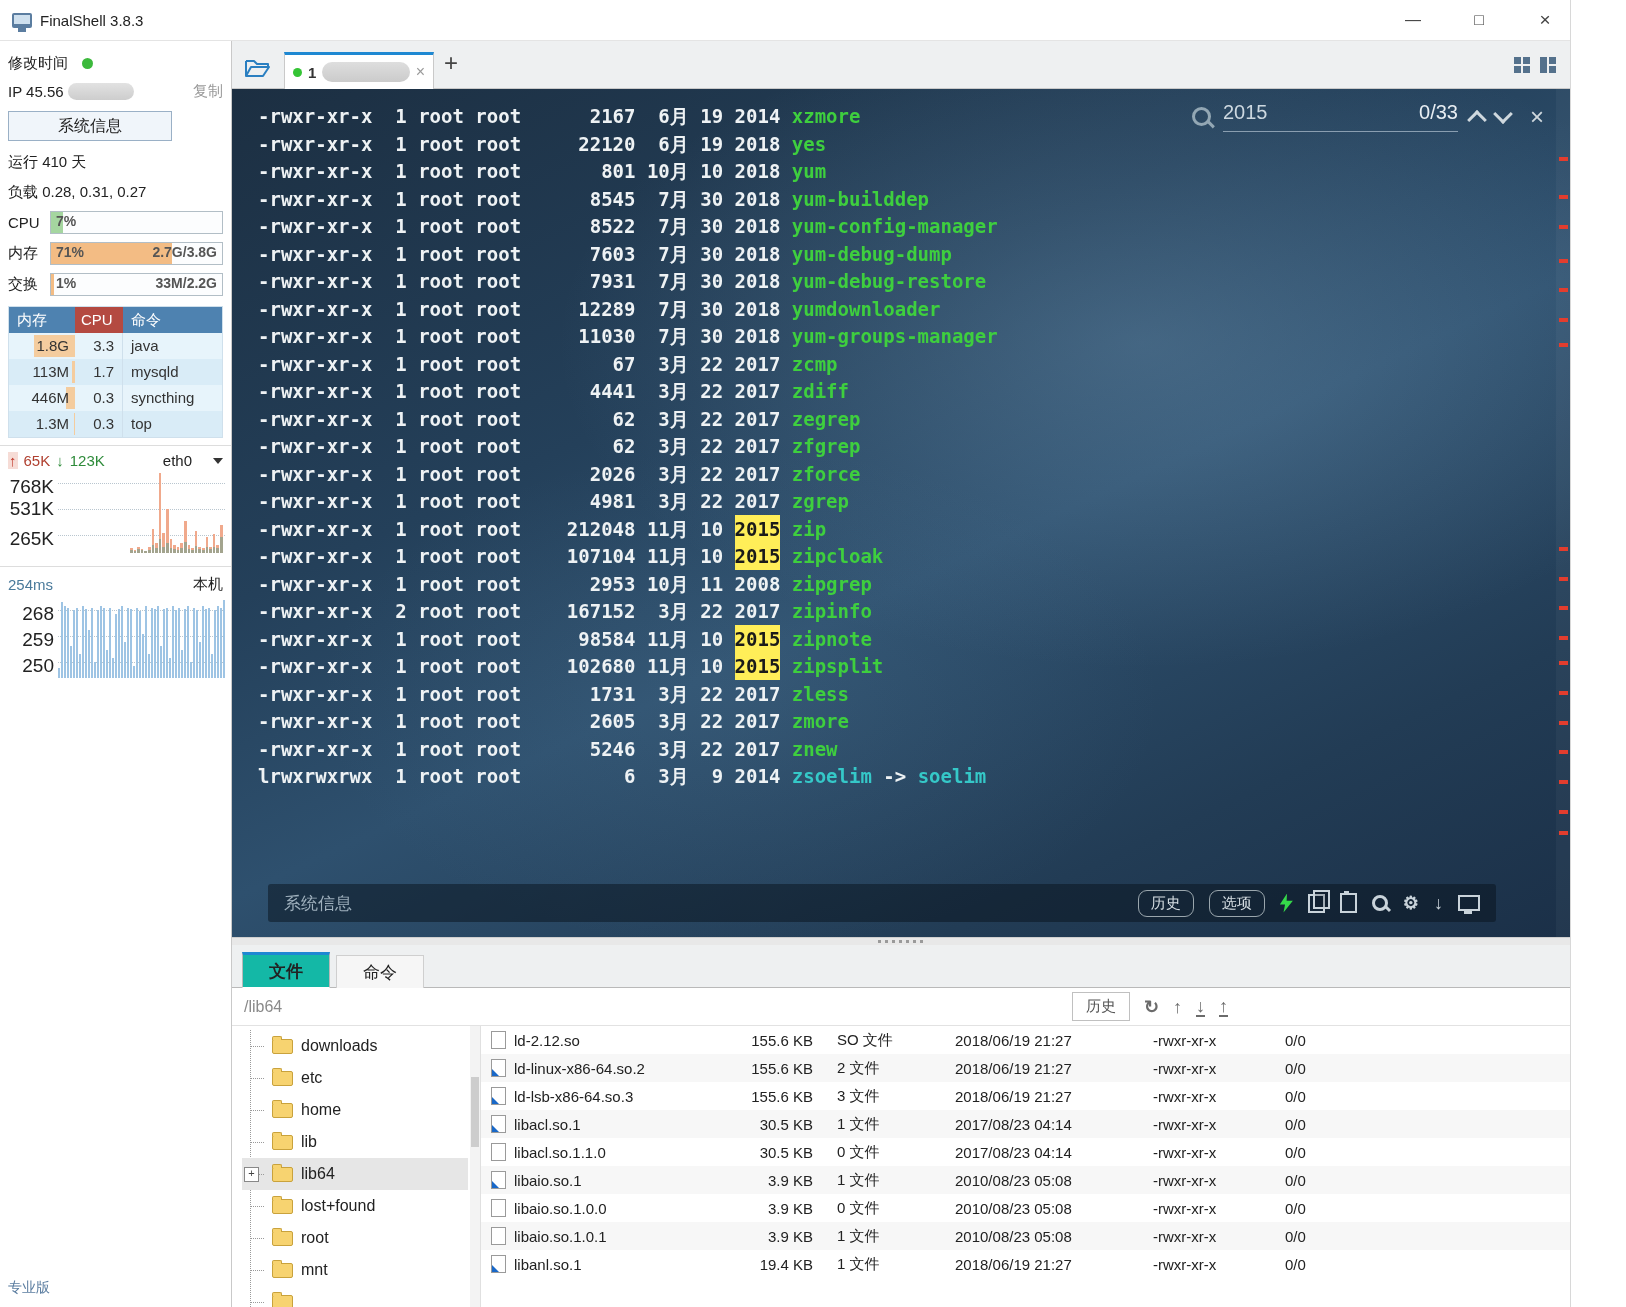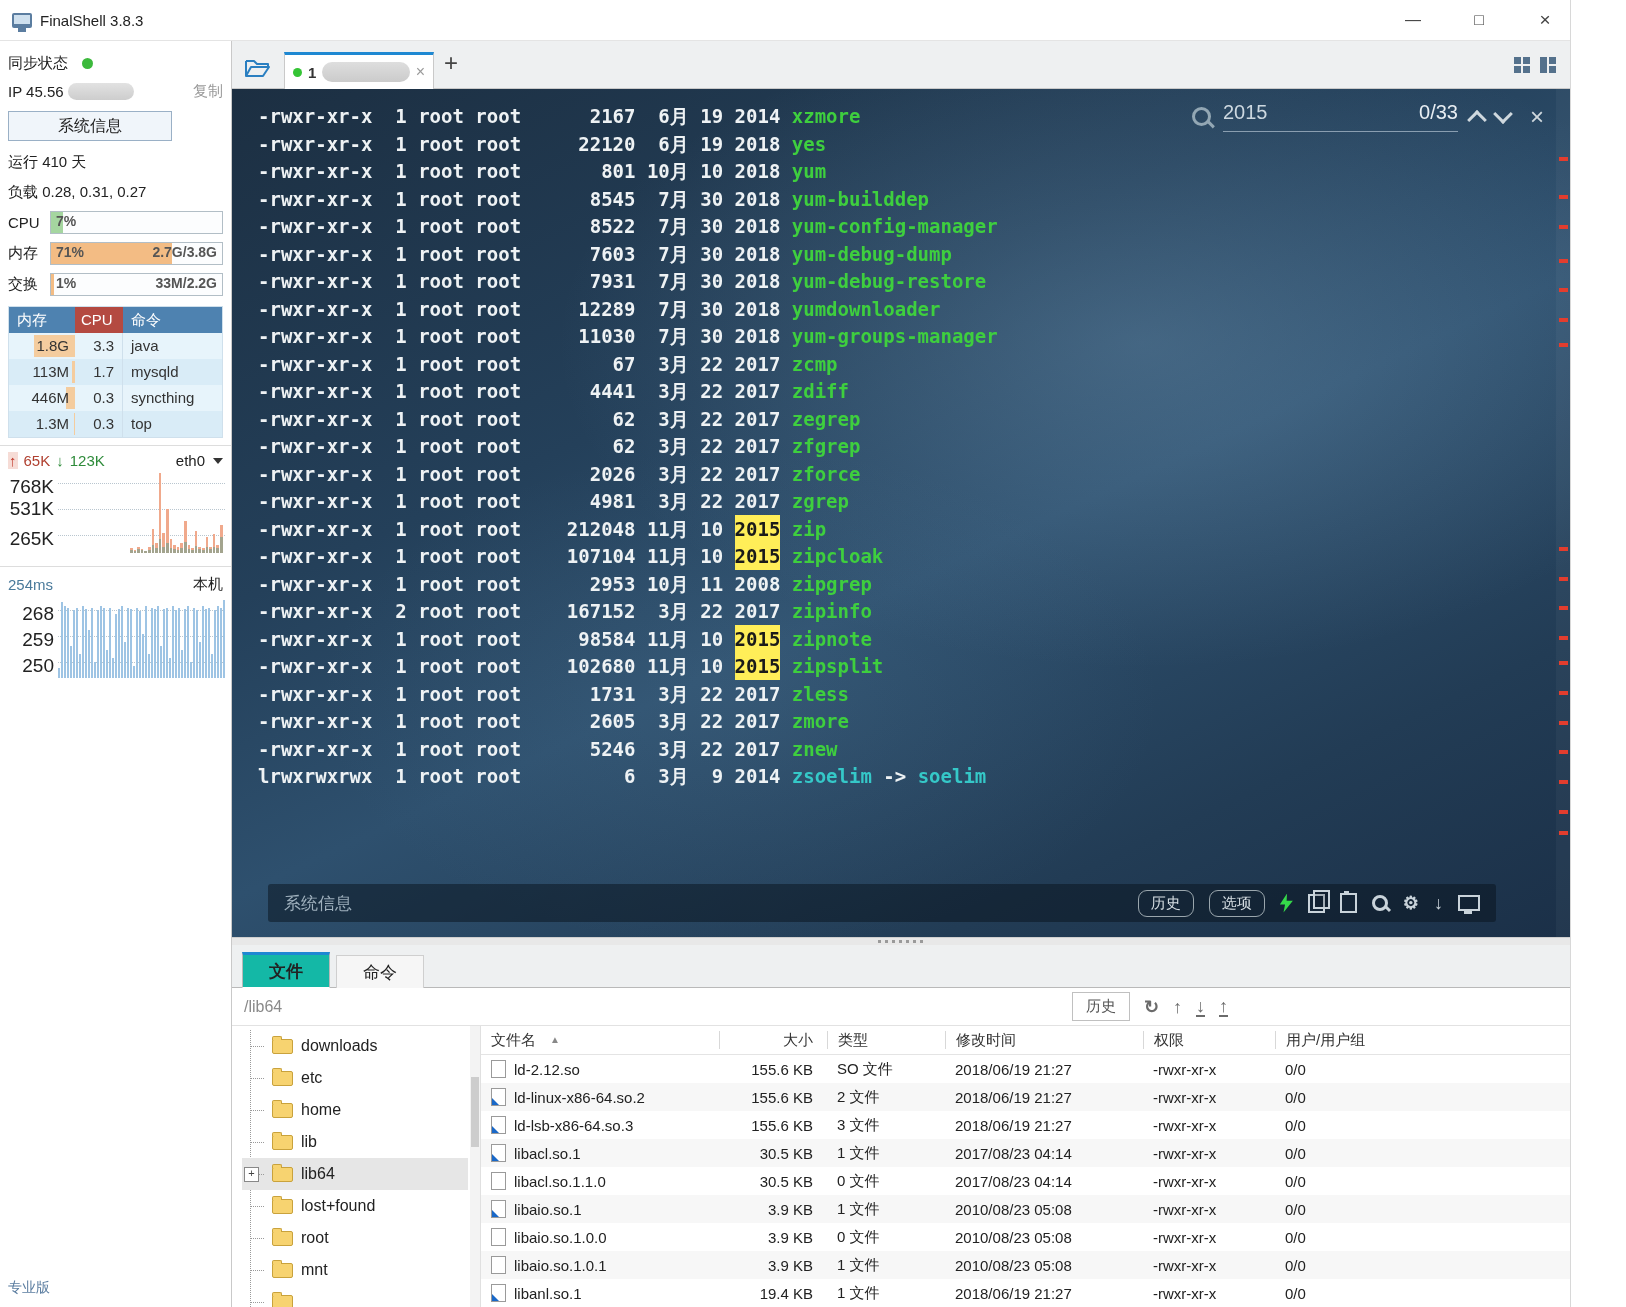--- a/index.html
+++ b/index.html
@@ -43,21 +43,21 @@
   .pmem i{position:absolute;right:0;top:2px;bottom:2px;background:#f4cc9e;}
   .pmem b{position:relative;font-weight:normal;}
   .pcpu{width:48px;text-align:right;padding-right:8px;box-sizing:border-box;border-right:1px solid #cfe0ec;}
   .pcmd{flex:1;padding-left:8px;box-sizing:border-box;}
   
   .nethead{display:flex;align-items:center;padding:6px 8px 2px 8px;gap:6px;}
   .uparrow{color:#c0392b;background:#f6dcd6;padding:0 1px;font-weight:bold;}
   .dnarrow{color:#2e8b3a;font-weight:bold;}
   .uval{color:#b04030;}
   .dval{color:#2e8b3a;}
-  .iface{margin-left:auto;color:#222;display:flex;align-items:center;gap:8px;justify-content:center;}
+  .iface{margin-left:auto;color:#222;display:flex;align-items:center;gap:21px;justify-content:center;}
   .caret{width:0;height:0;border-left:5px solid transparent;border-right:5px solid transparent;border-top:6px solid #333;}
   .graph{display:flex;padding:2px 6px 6px 6px;}
   .glabels{width:52px;position:relative;font-size:19px;color:#222;}
   .glabels span{position:absolute;right:4px;transform:translateY(-7px);}
   .gplot{flex:1;height:80px;position:relative;overflow:hidden;}
   .gplot i{position:absolute;left:0;right:0;height:0;border-top:1px dotted #b9c6cf;}
   .gplot b{position:absolute;bottom:0;}
   .bu{background:#f0a98c;}
   .bd{background:#a3a48e;}
   .bp{background:#9ec4e4;}
@@ -195,21 +195,21 @@
       <span>—</span>
       <span>□</span>
       <span style="font-size:19px;">×</span>
     </div>
   </div>
 
   <div class="app">
 
     <div class="sidebar">
       <div class="srow">
-        <span>同步状态</span>
+        <span>修改时间</span>
         <span class="syncdot"></span>
       </div>
       <div class="srow">
         <span>IP 45.56</span>
         <span class="redact"></span>
         <span class="copylink">复制</span>
       </div>
       <button class="sysinfo">系统信息</button>
       <div class="plain">运行 410 天</div>
       <div class="plain">负载 0.28, 0.31, 0.27</div>
@@ -555,31 +555,20 @@
                 <div class="titem">
                   <span class="folder"></span>
                   <span class="tlabel"></span>
                 </div>
               </div>
             <div class="treescroll">
                 <div class="treethumb"></div>
               </div>
           </div>
           <div class="ftable">
-            <div class="fhead">
-              <span class="cell c-name">
-                  <span>文件名</span>
-                  <span class="sort">▲</span>
-                </span>
-              <span class="cell c-size">大小</span>
-              <span class="cell c-type">类型</span>
-              <span class="cell c-mtime">修改时间</span>
-              <span class="cell c-perm">权限</span>
-              <span class="cell c-owner">用户/用户组</span>
-            </div>
             <div>
                 <div class="frow">
                   <span class="cell c-name">
                     <span class="ficon"></span>
                     <span class="fname">ld-2.12.so</span>
                   </span>
                   <span class="cell c-size">155.6 KB</span>
                   <span class="cell c-type">SO 文件</span>
                   <span class="cell c-mtime">2018/06/19 21:27</span>
                   <span class="cell c-perm">-rwxr-xr-x</span>

